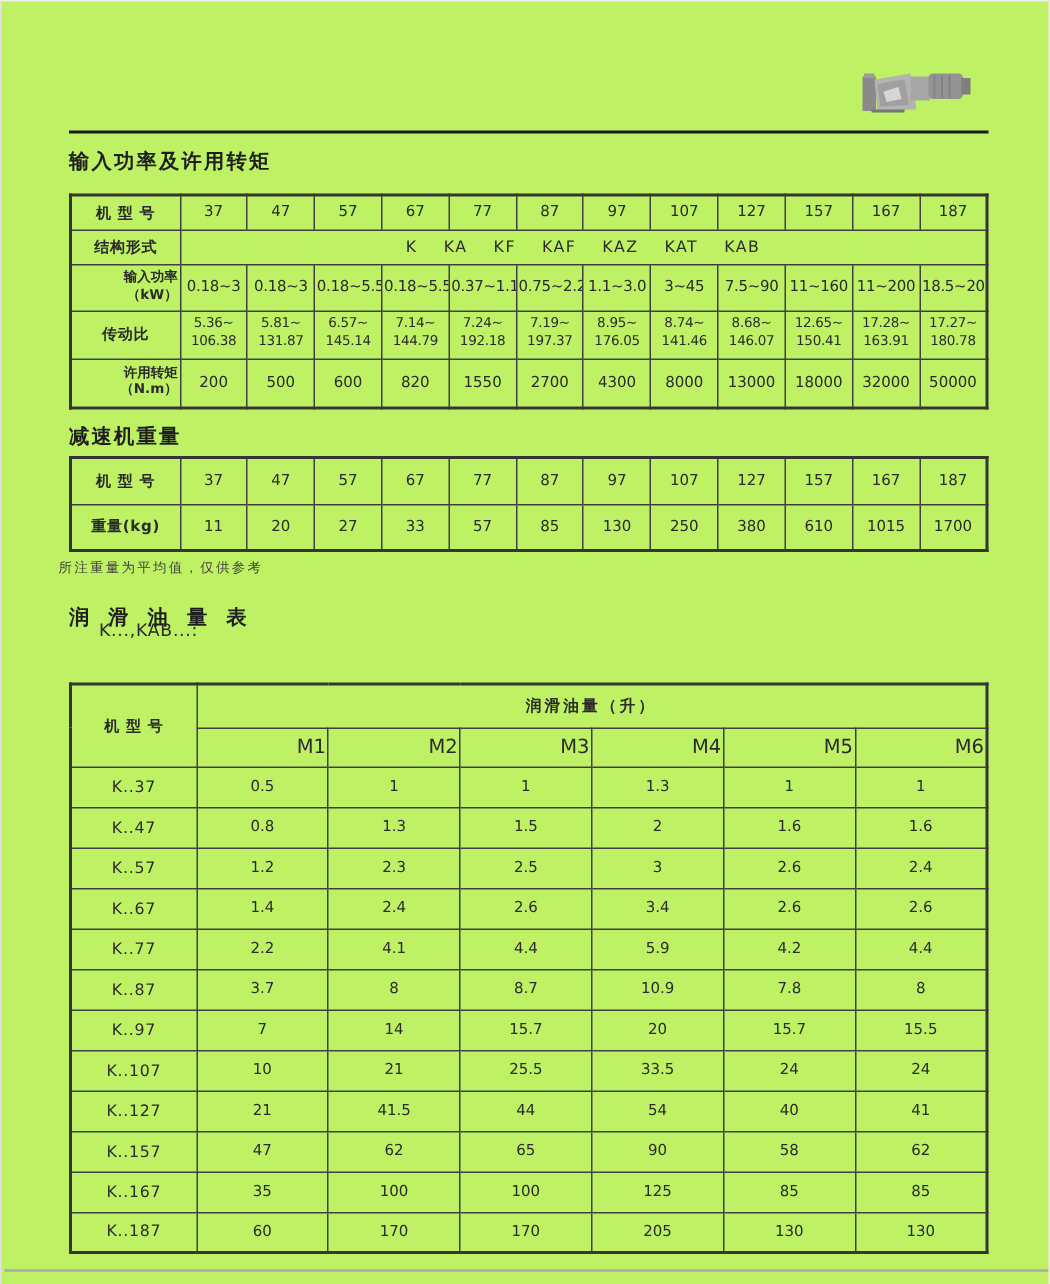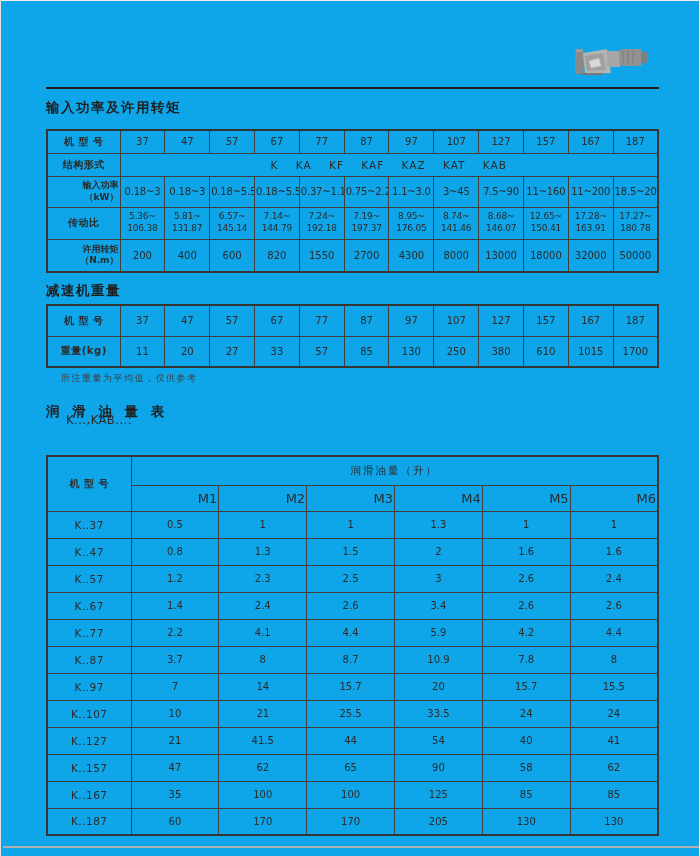--- a/index.html
+++ b/index.html
@@ -1,17 +1,17 @@
 <!DOCTYPE html>
 <html><head>
 <meta charset="utf-8">
 <style>
   html,body { margin:0; padding:0; background:#ffffff; }
   .page {
-    position:relative; width:700px; height:856px; background:#0ea5e9;
+    position:relative; width:700px; height:856px; background:#bef264;
     font-family:"DejaVu Sans","Liberation Sans",sans-serif;
     color:#2b2b2b; overflow:hidden;
     border-left:1px solid #e3e3e3; border-top:1px solid #eeeeee; border-right:1px solid #eeeeee;
     box-sizing:border-box;
   }
   .abs { position:absolute; }
   .sec-title { font-size:13.5px; font-weight:bold; letter-spacing:1.5px; color:#1f1f1f; }
   .topline { background:#1c1c1c; }
   .note { font-size:9px; color:#3f3f3f; letter-spacing:1.5px; }
   .subtitle { font-size:11.5px; color:#2b2b2b; letter-spacing:0.5px; }
@@ -28,21 +28,21 @@
   #power-table .r-model { height:23px; }
   #power-table .r-struct { height:23px; }
   #power-table .r-power { height:31px; }
   #power-table .r-ratio { height:32px;margin-left:16px; }
   #power-table .r-torque { height:33px; }
   #weight-table tr { height:31px; }
   #oil-table .r-group { height:29px; }
   #oil-table .r-mcols { height:26px; }
   #oil-table .r-data { height:27px; }
   #oil-table .model-cell { font-size:10.5px; letter-spacing:0.5px; }
-  #oil-table .group-lbl { font-weight:normal; font-size:10.5px; letter-spacing:2px; }
+  #oil-table .group-lbl { font-weight:bold; font-size:10.5px; letter-spacing:2px; }
   #oil-table .mcol { font-size:13px;text-align:right; }
 
   .page-edge-bottom { background:#b0b0b0; }
 </style>
 </head>
 <body>
 
 <div class="page">
 
   <div class="abs" style="left:572px; top:43px; width:76px; height:32px;">
@@ -130,21 +130,21 @@
 150.41</td>
           <td class="ratio">17.28~
 163.91</td>
           <td class="ratio">17.27~
 180.78</td>
         </tr>
         <tr class="r-torque">
           <th class="lbl2">许用转矩
 （N.m）</th>
           <td class="num">200</td>
-          <td class="num">400</td>
+          <td class="num">500</td>
           <td class="num">600</td>
           <td class="num">820</td>
           <td class="num">1550</td>
           <td class="num">2700</td>
           <td class="num">4300</td>
           <td class="num">8000</td>
           <td class="num">13000</td>
           <td class="num">18000</td>
           <td class="num">32000</td>
           <td class="num">50000</td>
@@ -185,21 +185,21 @@
           <td class="num">130</td>
           <td class="num">250</td>
           <td class="num">380</td>
           <td class="num">610</td>
           <td class="num">1015</td>
           <td class="num">1700</td>
         </tr>
       </tbody>
   </table>
 
-  <div class="abs note" style="left:60px; top:371px;">所注重量为平均值，仅供参考</div>
+  <div class="abs note" style="left:38px; top:371px;">所注重量为平均值，仅供参考</div>
 
   <div class="abs sec-title" style="left:45px; top:402px; letter-spacing:4px;">润 滑 油 量 表</div>
 
   <div class="abs subtitle" style="left:45px; top:412px;margin-left:20px;">K...,KAB...:</div>
 
   <table id="oil-table" class="abs" style="left:45px; top:454px;">
     <colgroup>
         <col style="width:84px;">
       </colgroup>
     <tbody>

